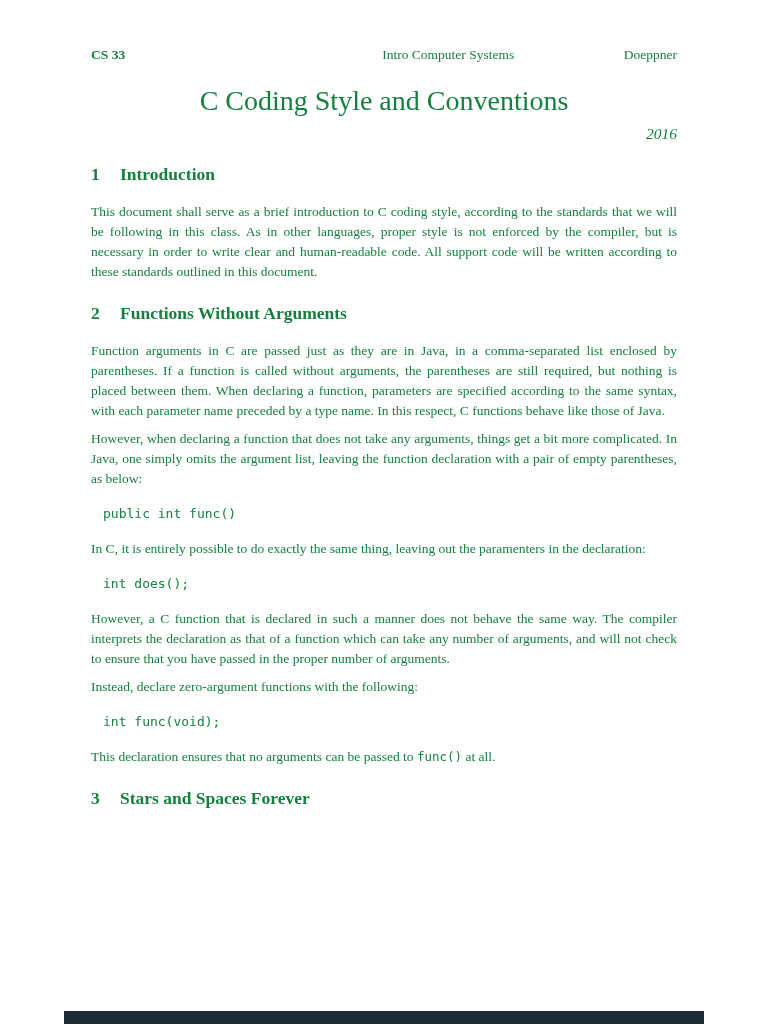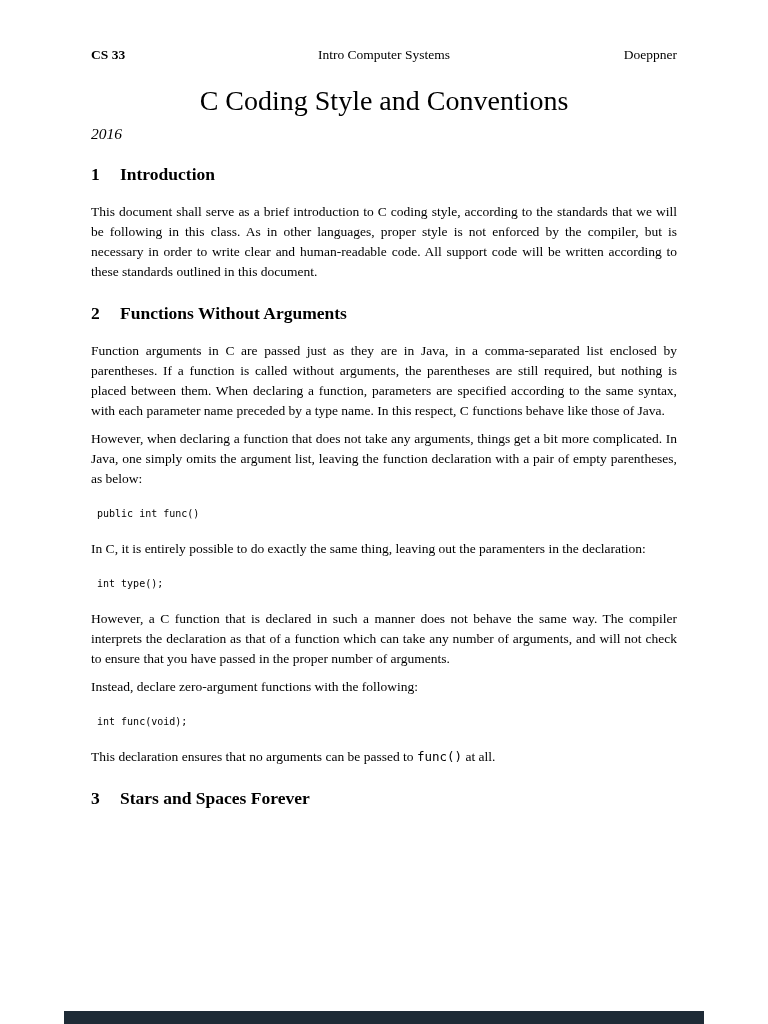--- a/index.html
+++ b/index.html
@@ -1,65 +1,65 @@
 <!DOCTYPE html>
 <html><head>
 <meta charset="utf-8">
 <style>
   html,body{margin:0;padding:0;background:#ffffff;}
   .page{
     position:relative;
     width:768px;height:1024px;
     background:#ffffff;
     font-family:"Liberation Serif", serif;
-    color:#000000;
+    color:#15803d;
     overflow:hidden;
     margin:0 auto;
   }
   .content{padding:0 91px;}
   .doc-header{
     display:flex;
     padding-top:47px;
     font-size:13.5px;
     line-height:16px;
   }
   .doc-header .h-left{flex:1;text-align:left;font-weight:bold;}
-  .doc-header .h-center{flex:1.6;text-align:center;}
+  .doc-header .h-center{flex:1.6;text-align:right;}
   .doc-header .h-right{flex:1;text-align:right;}
   .doc-title{
     margin:23px 0 8px 0;
     text-align:center;
     font-size:28px;
     font-weight:normal;
     line-height:30px;
   }
   .doc-year{
     margin:9px 0 14px 0;
-    text-align:left;
+    text-align:right;
     font-style:italic;
     font-size:15.5px;
     line-height:18px;
   }
   .sec-heading{
     margin:20px 0 17px 0;
     font-size:17.5px;
     font-weight:bold;
     line-height:22px;
   }
   .sec-heading .sec-num{display:inline-block;min-width:13px;margin-right:16px;}
   p.body-text{
     margin:8px 0;
     font-size:13.5px;
     line-height:20px;
     text-align:justify;
   }
   pre.code{
-    margin:16px 6px;
+    margin:16px 12px;
     font-family:"DejaVu Sans Mono", monospace;
-    font-size:10px;
+    font-size:13px;
     line-height:18px;
     white-space:pre;
   }
   .mono{
     font-family:"DejaVu Sans Mono", monospace;
     font-size:12.5px;
   }
   .bottom-bar{
     position:absolute;
     left:64px;
@@ -89,21 +89,21 @@
     </div>
     <p class="body-text">This document shall serve as a brief introduction to C coding style, according to the standards that we will be following in this class. As in other languages, proper style is not enforced by the compiler, but is necessary in order to write clear and human-readable code. All support code will be written according to these standards outlined in this document.</p>
 
     <div class="sec-heading">
       <span class="sec-num">2</span><span>Functions Without Arguments</span>
     </div>
     <p class="body-text">Function arguments in C are passed just as they are in Java, in a comma-separated list enclosed by parentheses. If a function is called without arguments, the parentheses are still required, but nothing is placed between them. When declaring a function, parameters are specified according to the same syntax, with each parameter name preceded by a type name. In this respect, C functions behave like those of Java.</p>
     <p class="body-text">However, when declaring a function that does not take any arguments, things get a bit more complicated. In Java, one simply omits the argument list, leaving the function declaration with a pair of empty parentheses, as below:</p>
     <pre class="code">public int func()</pre>
     <p class="body-text">In C, it is entirely possible to do exactly the same thing, leaving out the paramenters in the declaration:</p>
-    <pre class="code">int type();</pre>
+    <pre class="code">int does();</pre>
     <p class="body-text">However, a C function that is declared in such a manner does not behave the same way. The compiler interprets the declaration as that of a function which can take any number of arguments, and will not check to ensure that you have passed in the proper number of arguments.</p>
     <p class="body-text">Instead, declare zero-argument functions with the following:</p>
     <pre class="code">int func(void);</pre>
     <p class="body-text"><span>This declaration ensures that no arguments can be passed to </span><span class="mono">func()</span><span> at all.</span></p>
 
     <div class="sec-heading">
       <span class="sec-num">3</span><span>Stars and Spaces Forever</span>
     </div>
 
   </div>

